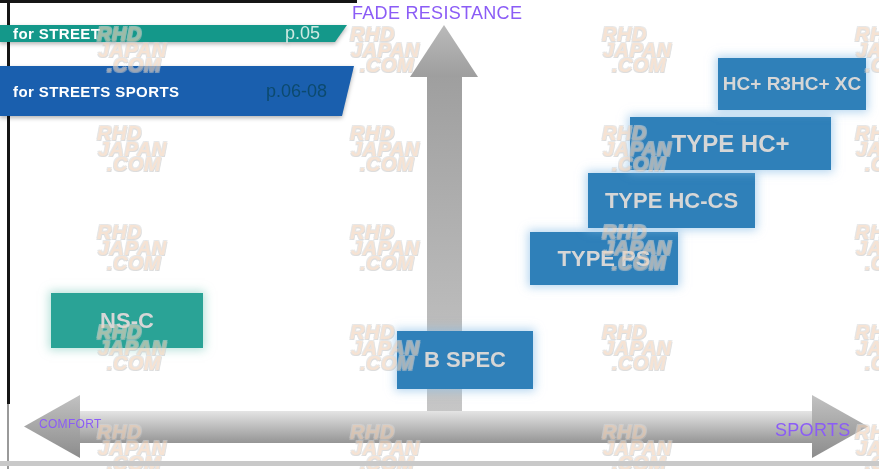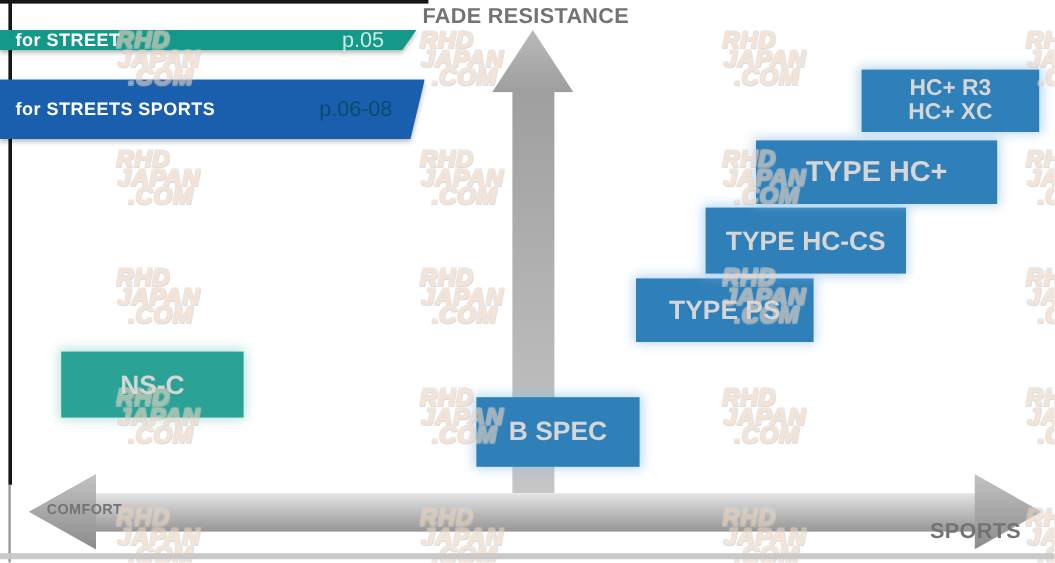--- a/index.html
+++ b/index.html
@@ -24,42 +24,42 @@
   .h-band{position:absolute;left:72px;top:411px;width:743px;height:32px;
     background:linear-gradient(to bottom,#e4e4e4,#959595);}
   .h-head-left{position:absolute;left:24px;top:395px;width:56px;height:63px;
     background:linear-gradient(to bottom,#c2c2c2,#8c8c8c);
     clip-path:polygon(100% 0,100% 100%,0 50%);}
   .h-head-right{position:absolute;left:812px;top:395px;width:56px;height:63px;
     background:linear-gradient(to bottom,#c2c2c2,#8c8c8c);
     clip-path:polygon(0 0,100% 50%,0 100%);}
 
   
-  .axis-label{position:absolute;font-weight:bold;color:#737373;letter-spacing:.3px;}
+  .axis-label{position:absolute;font-weight:normal;color:#8b5cf6;letter-spacing:.3px;}
   .fade-label{left:352px;top:3px;font-size:18px;}
   .comfort-label{left:39px;top:417px;font-size:12px;}
-  .sports-label{left:775px;top:432px;font-size:18px;}
+  .sports-label{left:775px;top:420px;font-size:18px;}
 
   
   .banner{position:absolute;left:0;display:flex;align-items:center;
     filter:drop-shadow(0 2px 2px rgba(0,0,0,.30));}
   .banner-shape{clip-path:polygon(0 0,100% 0,calc(100% - 12px) 100%,0 100%);
     width:100%;height:100%;position:absolute;left:0;top:0;}
   .banner1{top:25px;width:347px;height:17px;gap:16px;}
   .banner1 .banner-shape{background:#14988a;}
   .banner2{top:66px;width:354px;height:50px;}
   .banner2 .banner-shape{background:#1a5fae;}
   .banner-label{position:relative;color:#ffffff;font-weight:bold;font-size:15px;
     letter-spacing:.4px;padding-left:13px;flex:1;}
   .banner-ref{position:relative;font-size:18px;padding-right:27px;}
   .banner1 .banner-ref{color:#cfe9e2;}
   .banner2 .banner-ref{color:#0c4a6e;}
 
   
-  .pbox{position:absolute;display:flex;flex-direction:column;align-items:center;
+  .pbox{position:absolute;display:flex;flex-direction:row;align-items:center;
     justify-content:center;font-weight:bold;color:#d6d6d6;text-align:center;
     line-height:1.05;}
   .pbox.blue{background:#2f80b9;box-shadow:0 0 9px 2px rgba(140,190,230,.65);}
   .pbox.teal{background:#2aa396;box-shadow:0 0 9px 2px rgba(120,200,185,.55);}
   .p-nsc    {left:51px; top:293px;width:152px;height:55px;font-size:22px;}
   .p-bspec  {left:397px;top:331px;width:136px;height:58px;font-size:22px;}
   .p-typeps {left:530px;top:232px;width:148px;height:53px;font-size:22px;}
   .p-typehccs{left:588px;top:173px;width:167px;height:55px;font-size:22px;}
   .p-typehcp{left:630px;top:117px;width:201px;height:53px;font-size:24px;}
   .p-hcr3xc {left:718px;top:58px; width:148px;height:52px;font-size:19px;}

